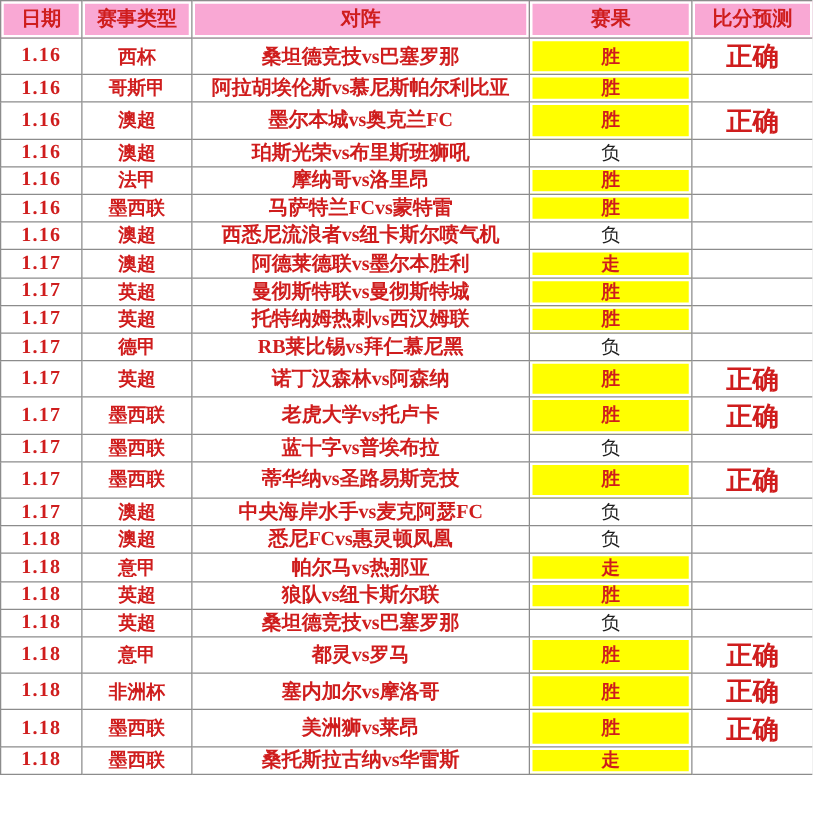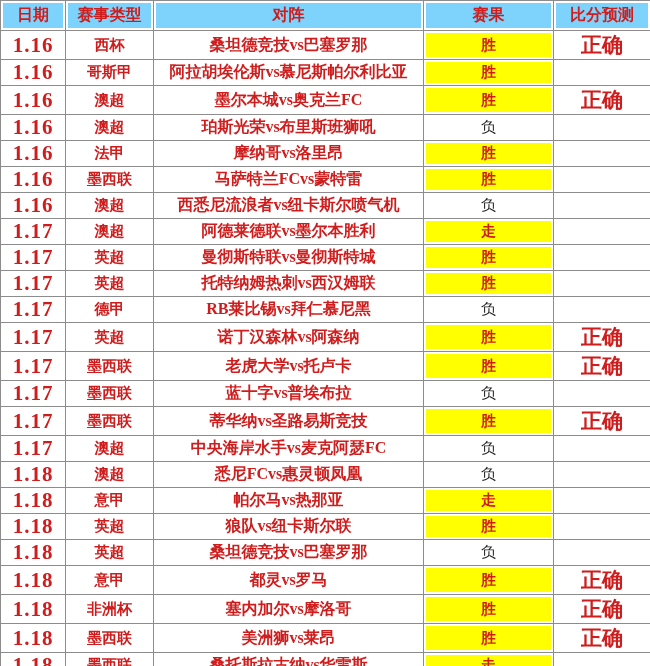--- a/index.html
+++ b/index.html
@@ -40,34 +40,34 @@
   }
   .results th, .results td {
     border: 1px solid #8c8c8c;
     text-align: center;
     vertical-align: middle;
     overflow: hidden;
     white-space: nowrap;
     padding: 0;
   }
   .results th {
-    background: #7dd3fc;
+    background: #f9a8d4;
     box-shadow: inset 0 0 0 2px #ffffff;
     color: #cf1d1d;
     font-size: 16px;
     font-weight: bold;
     height: 29px;
   }
   .results td {
     color: #cf1d1d;
     font-weight: bold;
     font-size: 15px;
     background: #ffffff;
   }
-  .results td.date   { font-size: 21px; letter-spacing: 1px; }
+  .results td.date   { font-size: 16px; letter-spacing: 1px; }
   .results td.league { font-size: 15px; }
   .results td.match  { font-size: 16px; }
   .results td.result-win {
     background: #ffff00;
     box-shadow: inset 0 0 0 2px #ffffff;
   }
   .results td.result-loss {
     color: #1f1f1f;
     font-weight: normal;
     background: #ffffff;

